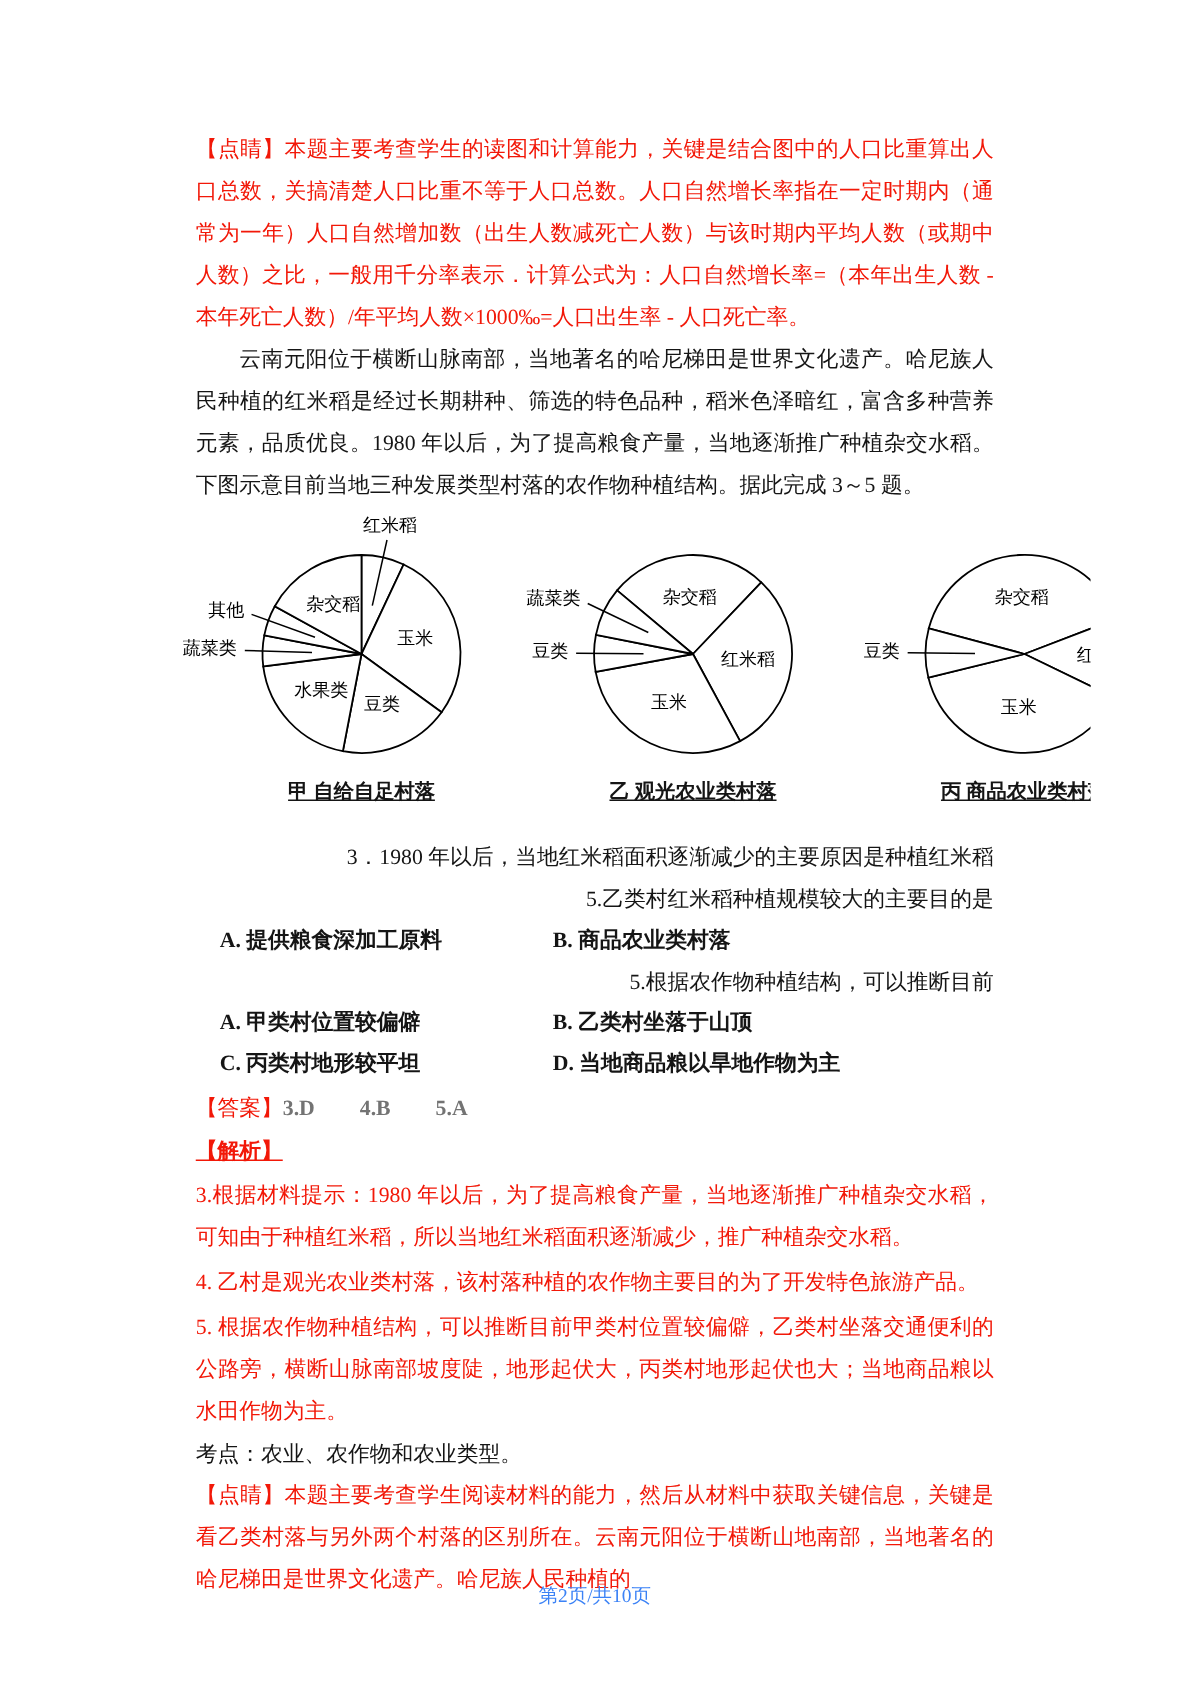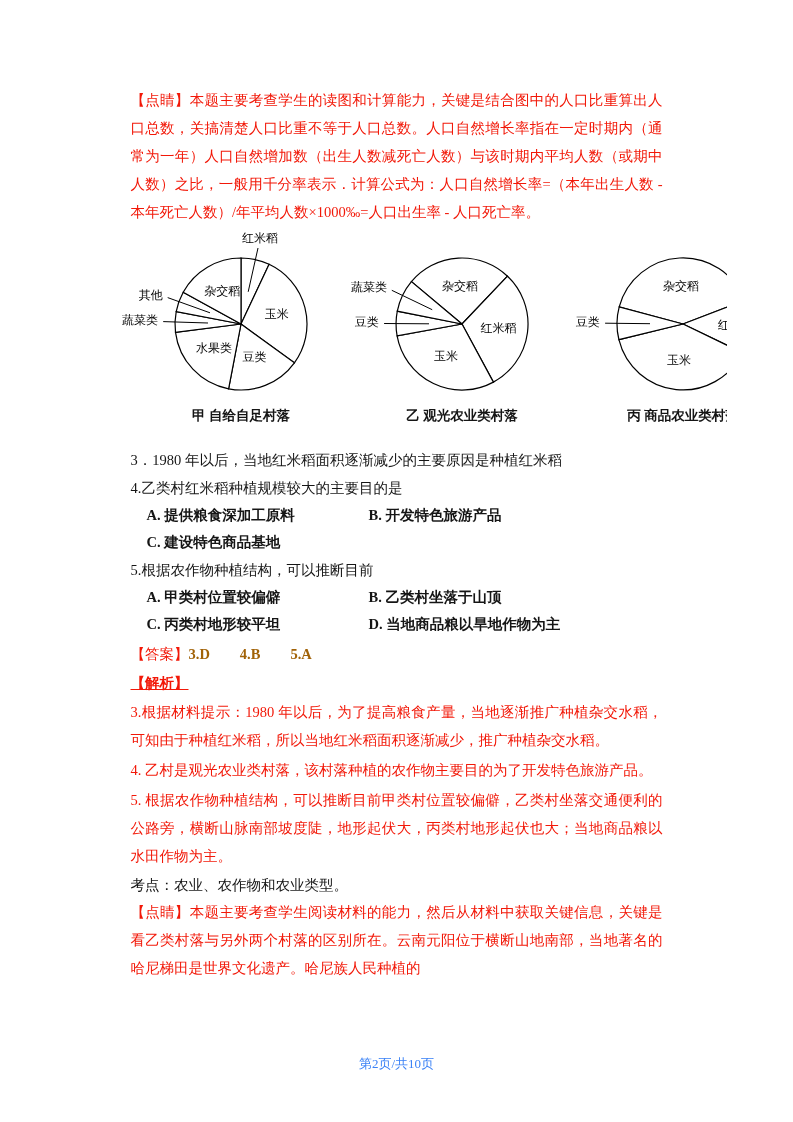--- a/index.html
+++ b/index.html
@@ -13,27 +13,27 @@
     overflow:hidden;
     font-family:"Liberation Serif","DejaVu Serif",serif;
     font-size:14.5px;
     line-height:28px;
     color:#151515;
   }
   p{margin:0;}
   .justify{text-align:justify;}
   .indent{text-indent:2em;}
   .red{color:#f21808;}
-  .blue{color:#a16207;}
+  .blue{color:#737373;}
   .figure{display:flex;justify-content:space-between;margin:10px 0 20px 0;}
   .chart{margin:0;flex:0 0 221px;text-align:center;}
   .chart svg{overflow:visible;display:block;}
   .chart svg text{font-size:12px;fill:#000;font-family:"Liberation Serif","DejaVu Serif",serif;}
-  .caption{font-weight:bold;font-size:13.5px;line-height:20px;margin-top:2px;}
-  .question .stem{line-height:28px;}
+  .caption{font-weight:bold;font-size:13.5px;line-height:20px;margin-top:2px;text-decoration:underline;}
+  .question .stem{line-height:28px;text-align:right;}
   .options{
     display:grid;
     grid-template-columns:222px auto;
     padding-left:16px;
     font-weight:bold;
     line-height:27px;
   }
   .answer-line{margin-top:2px;}
   .answer-line .ans{margin-right:30px;font-weight:bold;}
   .answer-line .lbl{font-weight:normal;}
@@ -45,20 +45,21 @@
     text-align:center;font-size:13px;color:#3b82f6;
   }
 </style>
 </head>
 <body>
 
 <div class="page">
 
   <p class="justify red">【点睛】本题主要考查学生的读图和计算能力，关键是结合图中的人口比重算出人口总数，关搞清楚人口比重不等于人口总数。人口自然增长率指在一定时期内（通常为一年）人口自然增加数（出生人数减死亡人数）与该时期内平均人数（或期中人数）之比，一般用千分率表示．计算公式为：人口自然增长率=（本年出生人数 - 本年死亡人数）/年平均人数×1000‰=人口出生率 - 人口死亡率。</p>
 
+  <p class="justify indent">云南元阳位于横断山脉南部，当地著名的哈尼梯田是世界文化遗产。哈尼族人民种植的红米稻是经过长期耕种、筛选的特色品种，稻米色泽暗红，富含多种营养元素，品质优良。1980 年以后，为了提高粮食产量，当地逐渐推广种植杂交水稻。下图示意目前当地三种发展类型村落的农作物种植结构。据此完成 3～5 题。</p>
 
   <div class="figure">
     <figure class="chart">
       <svg width="221" height="168">
           <path d="M110 88 L110.0 22.0 A66 66 0 0 1 138.1 28.3 Z" fill="#ffffff" stroke="#000000" stroke-width="1.2"></path>
           <line x1="117.2" y1="55.8" x2="127.0" y2="12.0" stroke="#000000" stroke-width="1"></line>
           <path d="M110 88 L138.1 28.3 A66 66 0 0 1 163.4 126.8 Z" fill="#ffffff" stroke="#000000" stroke-width="1.2"></path>
           <path d="M110 88 L163.4 126.8 A66 66 0 0 1 97.6 152.8 Z" fill="#ffffff" stroke="#000000" stroke-width="1.2"></path>
           <path d="M110 88 L97.6 152.8 A66 66 0 0 1 44.5 96.3 Z" fill="#ffffff" stroke="#000000" stroke-width="1.2"></path>
           <path d="M110 88 L44.5 96.3 A66 66 0 0 1 45.2 75.6 Z" fill="#ffffff" stroke="#000000" stroke-width="1.2"></path>
@@ -107,25 +108,24 @@
         </svg>
       <figcaption class="caption">丙  商品农业类村落</figcaption>
     </figure>
   </div>
 
   <div class="question">
     <p class="stem">3．1980 年以后，当地红米稻面积逐渐减少的主要原因是种植红米稻</p>
   </div>
 
   <div class="question">
-    <p class="stem">4.乙类村红米稻种植规模较大的主要目的是</p>
+    <p class="stem">5.乙类村红米稻种植规模较大的主要目的是</p>
     <div class="options">
       <span class="opt">A. 提供粮食深加工原料</span>
-      <span class="opt">B. 开发特色旅游产品</span>
-      <span class="opt">C. 建设特色商品基地</span>
+      <span class="opt">B. 商品农业类村落</span>
     </div>
   </div>
 
   <div class="question">
     <p class="stem">5.根据农作物种植结构，可以推断目前</p>
     <div class="options">
       <span class="opt">A. 甲类村位置较偏僻</span>
       <span class="opt">B. 乙类村坐落于山顶</span>
       <span class="opt">C. 丙类村地形较平坦</span>
       <span class="opt">D. 当地商品粮以旱地作物为主</span>

